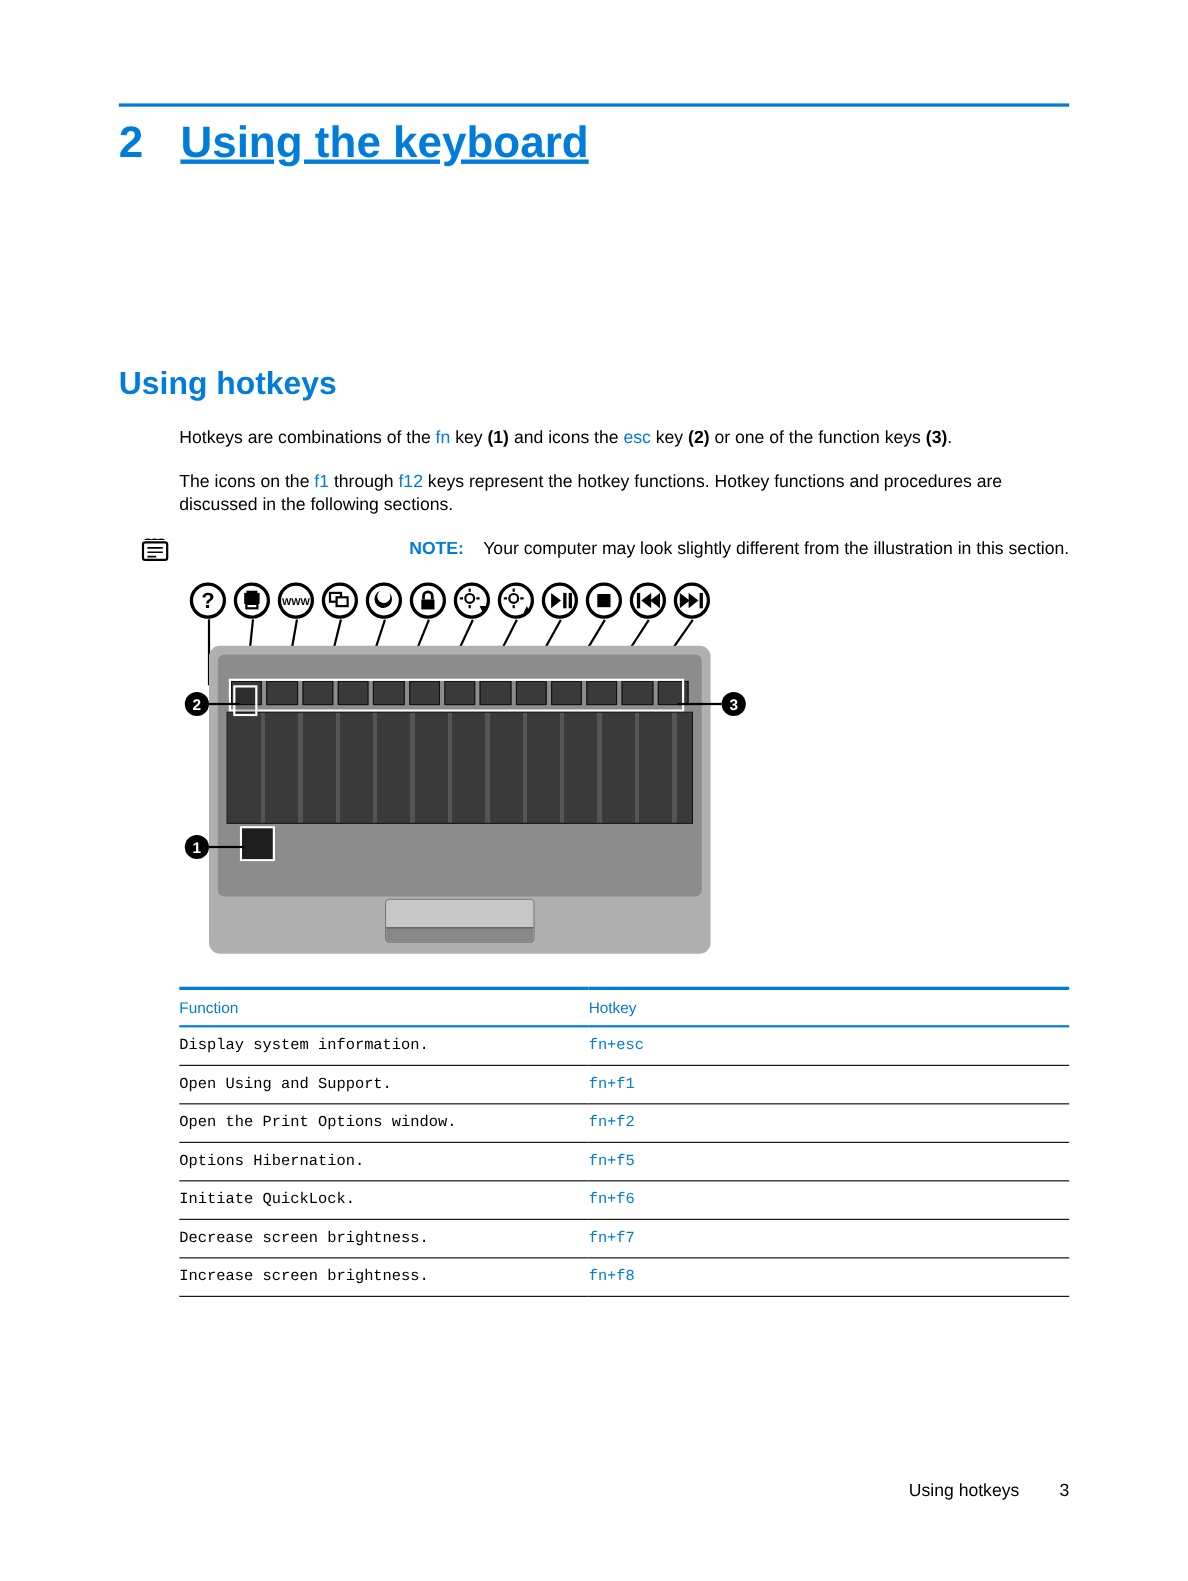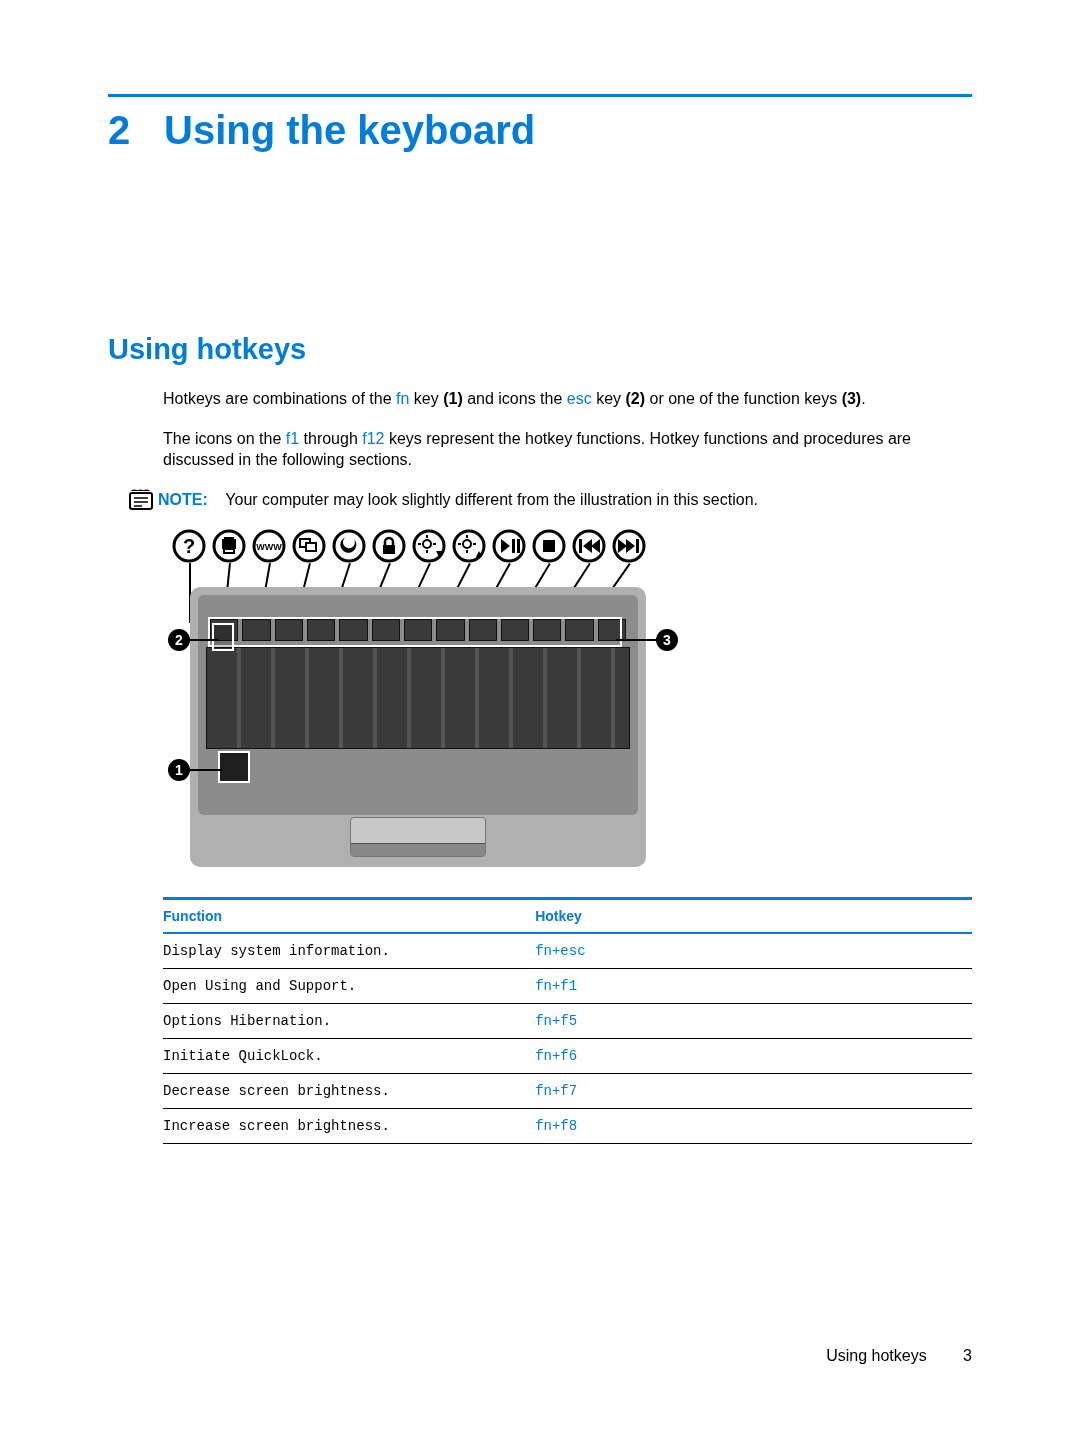--- a/index.html
+++ b/index.html
@@ -21,20 +21,21 @@
     border: none;
     border-top: 3px solid #007cda;
     margin: 4px 0 10px 0;
   }
   h1.chapter-heading {
     color: #007cda;
     font-weight: bold;
     font-size: 40px;
     margin: 0 0 180px 0;
     line-height: 1.15;
+    text-decoration: underline;
   }
   h1.chapter-heading .chnum {
     display: inline-block;
     width: 56px;
   }
   h2.section-heading {
     color: #007cda;
     font-weight: bold;
     font-size: 29px;
     margin: 0 0 22px 0;
@@ -44,20 +45,21 @@
     line-height: 1.35;
     font-size: 16px;
   }
   span.key-blue { color: #007cda; }
   .note-row {
     margin: 0 0 18px 0;
     padding-left: 20px;
     display: flex;
     align-items: flex-start;
     gap: 4px;
+    text-align: right;
   }
   .note-icon-svg {
     flex: 0 0 auto;
   }
   .note-text {
     flex: 1 1 auto;
     line-height: 1.35;
     font-size: 16px;
   }
   .note-label {
@@ -120,21 +122,21 @@
   table.hk {
     margin-left: 55px;
     width: calc(100% - 55px);
     border-collapse: collapse;
     font-size: 14px;
   }
   table.hk thead tr { border-top: 3px solid #007cda; border-bottom: 2px solid #007cda; }
   table.hk th {
     text-align: left;
     color: #007cda;
-    font-weight: bold;
+    font-weight: normal;
     padding: 8px 0;
     width: 46%;
   }
   table.hk th + th { width: 54%; }
   table.hk tbody td {
     padding: 9px 0;
     border-bottom: 1px solid #000;
     vertical-align: top;
     font-family: Liberation Mono, monospace;
   }
@@ -314,20 +316,24 @@
     <tbody>
       <tr>
           <td>Display system information.</td>
           <td class="hotkey">fn+esc</td>
         </tr>
       <tr>
           <td>Open Using and Support.</td>
           <td class="hotkey">fn+f1</td>
         </tr>
       <tr>
+          <td>Open the Print Options window.</td>
+          <td class="hotkey">fn+f2</td>
+        </tr>
+      <tr>
           <td>Options Hibernation.</td>
           <td class="hotkey">fn+f5</td>
         </tr>
       <tr>
           <td>Initiate QuickLock.</td>
           <td class="hotkey">fn+f6</td>
         </tr>
       <tr>
           <td>Decrease screen brightness.</td>
           <td class="hotkey">fn+f7</td>

